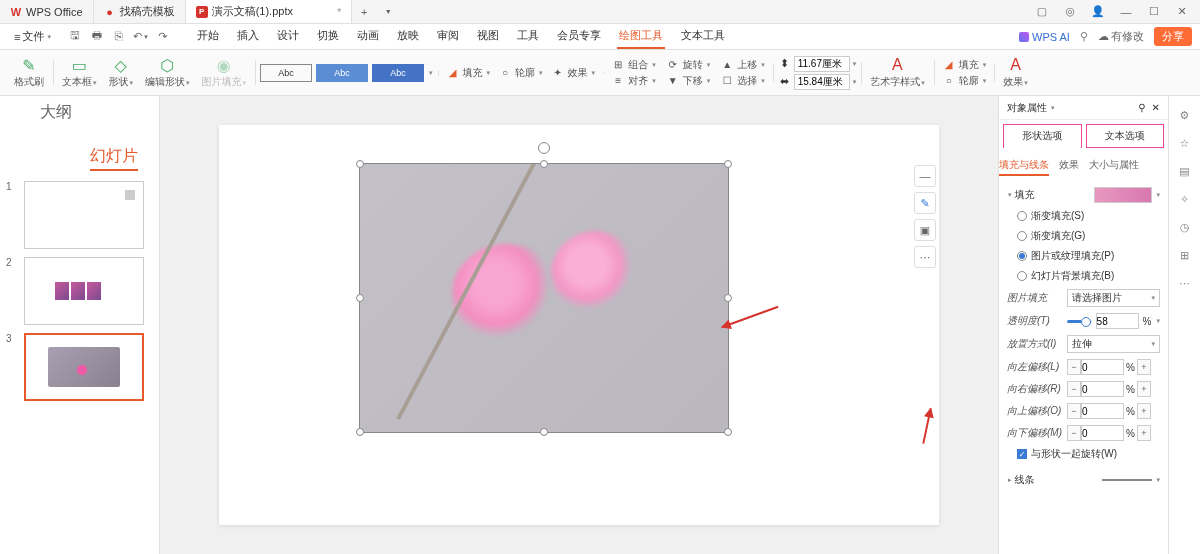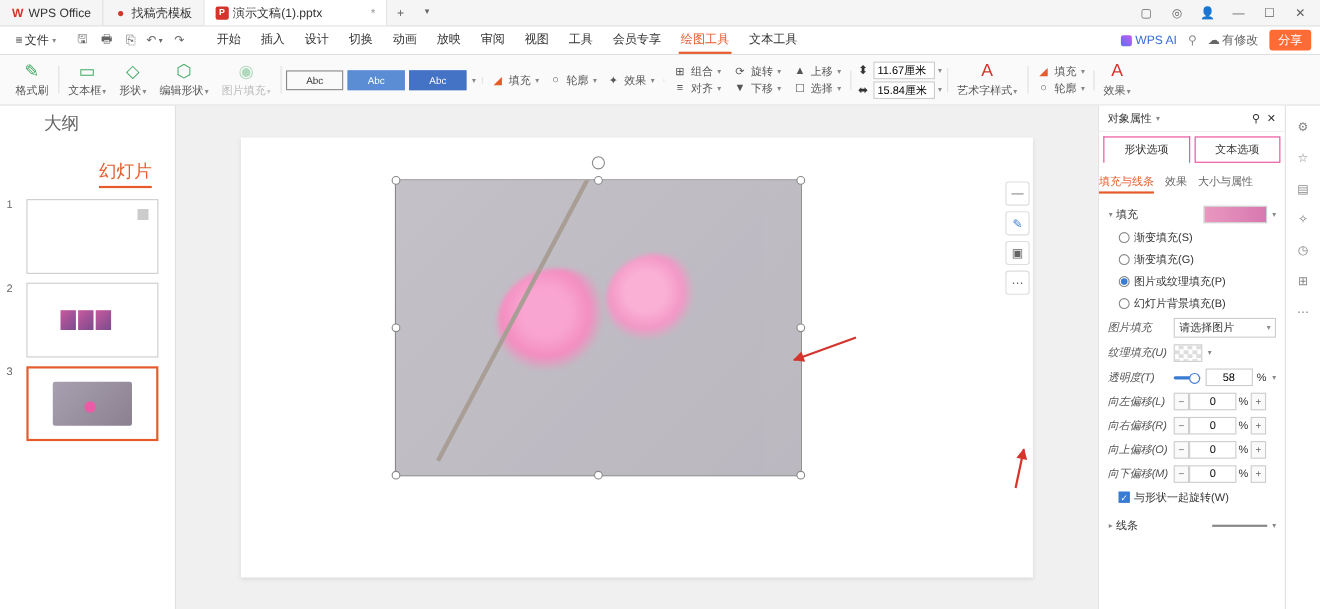--- a/index.html
+++ b/index.html
@@ -99,21 +99,21 @@
 .prop-sec-title { display: flex; align-items: center; gap: 3px; padding: 3px 0; cursor: pointer; }
 .prop-row { display: flex; align-items: center; gap: 4px; padding: 3px 0 3px 10px; }
 .radio { width: 10px; height: 10px; border: 1px solid #888; border-radius: 50%; position: relative; }
 .radio.checked::after { content: ""; position: absolute; top: 1px; left: 1px; width: 6px; height: 6px; background: #3a7bd4; border-radius: 50%; }
 .prop-field { display: flex; align-items: center; gap: 4px; padding: 3px 0; }
 .prop-field label { width: 56px; color: #555; font-style: italic; }
 .prop-select { flex: 1; height: 18px; border: 1px solid #ccc; display: flex; align-items: center; padding: 0 4px; font-size: 10px; background: #fff; }
 .swatch { width: 26px; height: 16px; border: 1px solid #ccc; background: repeating-conic-gradient(#ddd 0 25%,#fff 0 50%) 0 0/8px 8px; }
 .slider { flex: 1; height: 3px; background: linear-gradient(to right,#3a7bd4 58%,#ddd 58%); position: relative; border-radius: 2px; }
 .slider::after { content: ""; position: absolute; left: 58%; top: -3px; width: 8px; height: 8px; background: #fff; border: 1px solid #3a7bd4; border-radius: 50%; }
-.num-input { width: 43px; height: 16px; border: 1px solid #ccc; text-align: center; font-size: 10px; }
+.num-input { width: 43px; height: 16px; border: 1px solid #ccc; font-size: 10px; }
 .spin { display: flex; align-items: center; gap: 0; }
 .spin button { width: 14px; height: 16px; border: 1px solid #ccc; background: #fafafa; font-size: 9px; cursor: pointer; color: #666; }
 .checkbox { width: 10px; height: 10px; border: 1px solid #3a7bd4; background: #3a7bd4; color: #fff; font-size: 8px; display: flex; align-items: center; justify-content: center; }
 .fill-preview { width: 58px; height: 16px; border: 1px solid #ccc; background: linear-gradient(90deg,#e898c0,#d878b0); }
 
 
 .right-rail { width: 32px; border-left: 1px solid #e0e0e0; display: flex; flex-direction: column; align-items: center; gap: 10px; padding-top: 10px; }
 .rail-btn { width: 18px; height: 18px; display: flex; align-items: center; justify-content: center; color: #888; cursor: pointer; }
 
 .arrow2 { position: absolute; top: 408px; left: 926px; width: 2px; height: 36px; background: #d4342c; transform: rotate(12deg); }
@@ -410,30 +410,32 @@
           </div>
 
         <div class="prop-field">
             <label>图片填充</label>
             <div class="prop-select">
               <span>请选择图片</span>
               <span class="tri" style="margin-left:auto">▾</span>
             </div>
           </div>
         <div class="prop-field">
-            <label>纹理填充(U)</label>
-            <div class="swatch"></div>
-            <span class="tri">▾</span>
-          </div>
-        <div class="prop-field">
             <label>透明度(T)</label>
             <div class="slider"></div>
             <input class="num-input" value="58" style="">
             <span>%</span>
             <span class="tri">▾</span>
+          </div>
+        <div class="prop-field">
+            <label>放置方式(I)</label>
+            <div class="prop-select">
+              <span>拉伸</span>
+              <span class="tri" style="margin-left:auto">▾</span>
+            </div>
           </div>
         <div class="prop-field">
             <label>向左偏移(L)</label>
             <div class="spin">
               <button>−</button>
               <input class="num-input" value="0" style="">
               <span style="padding:0 2px">%</span>
               <button>+</button>
             </div>
           </div>

